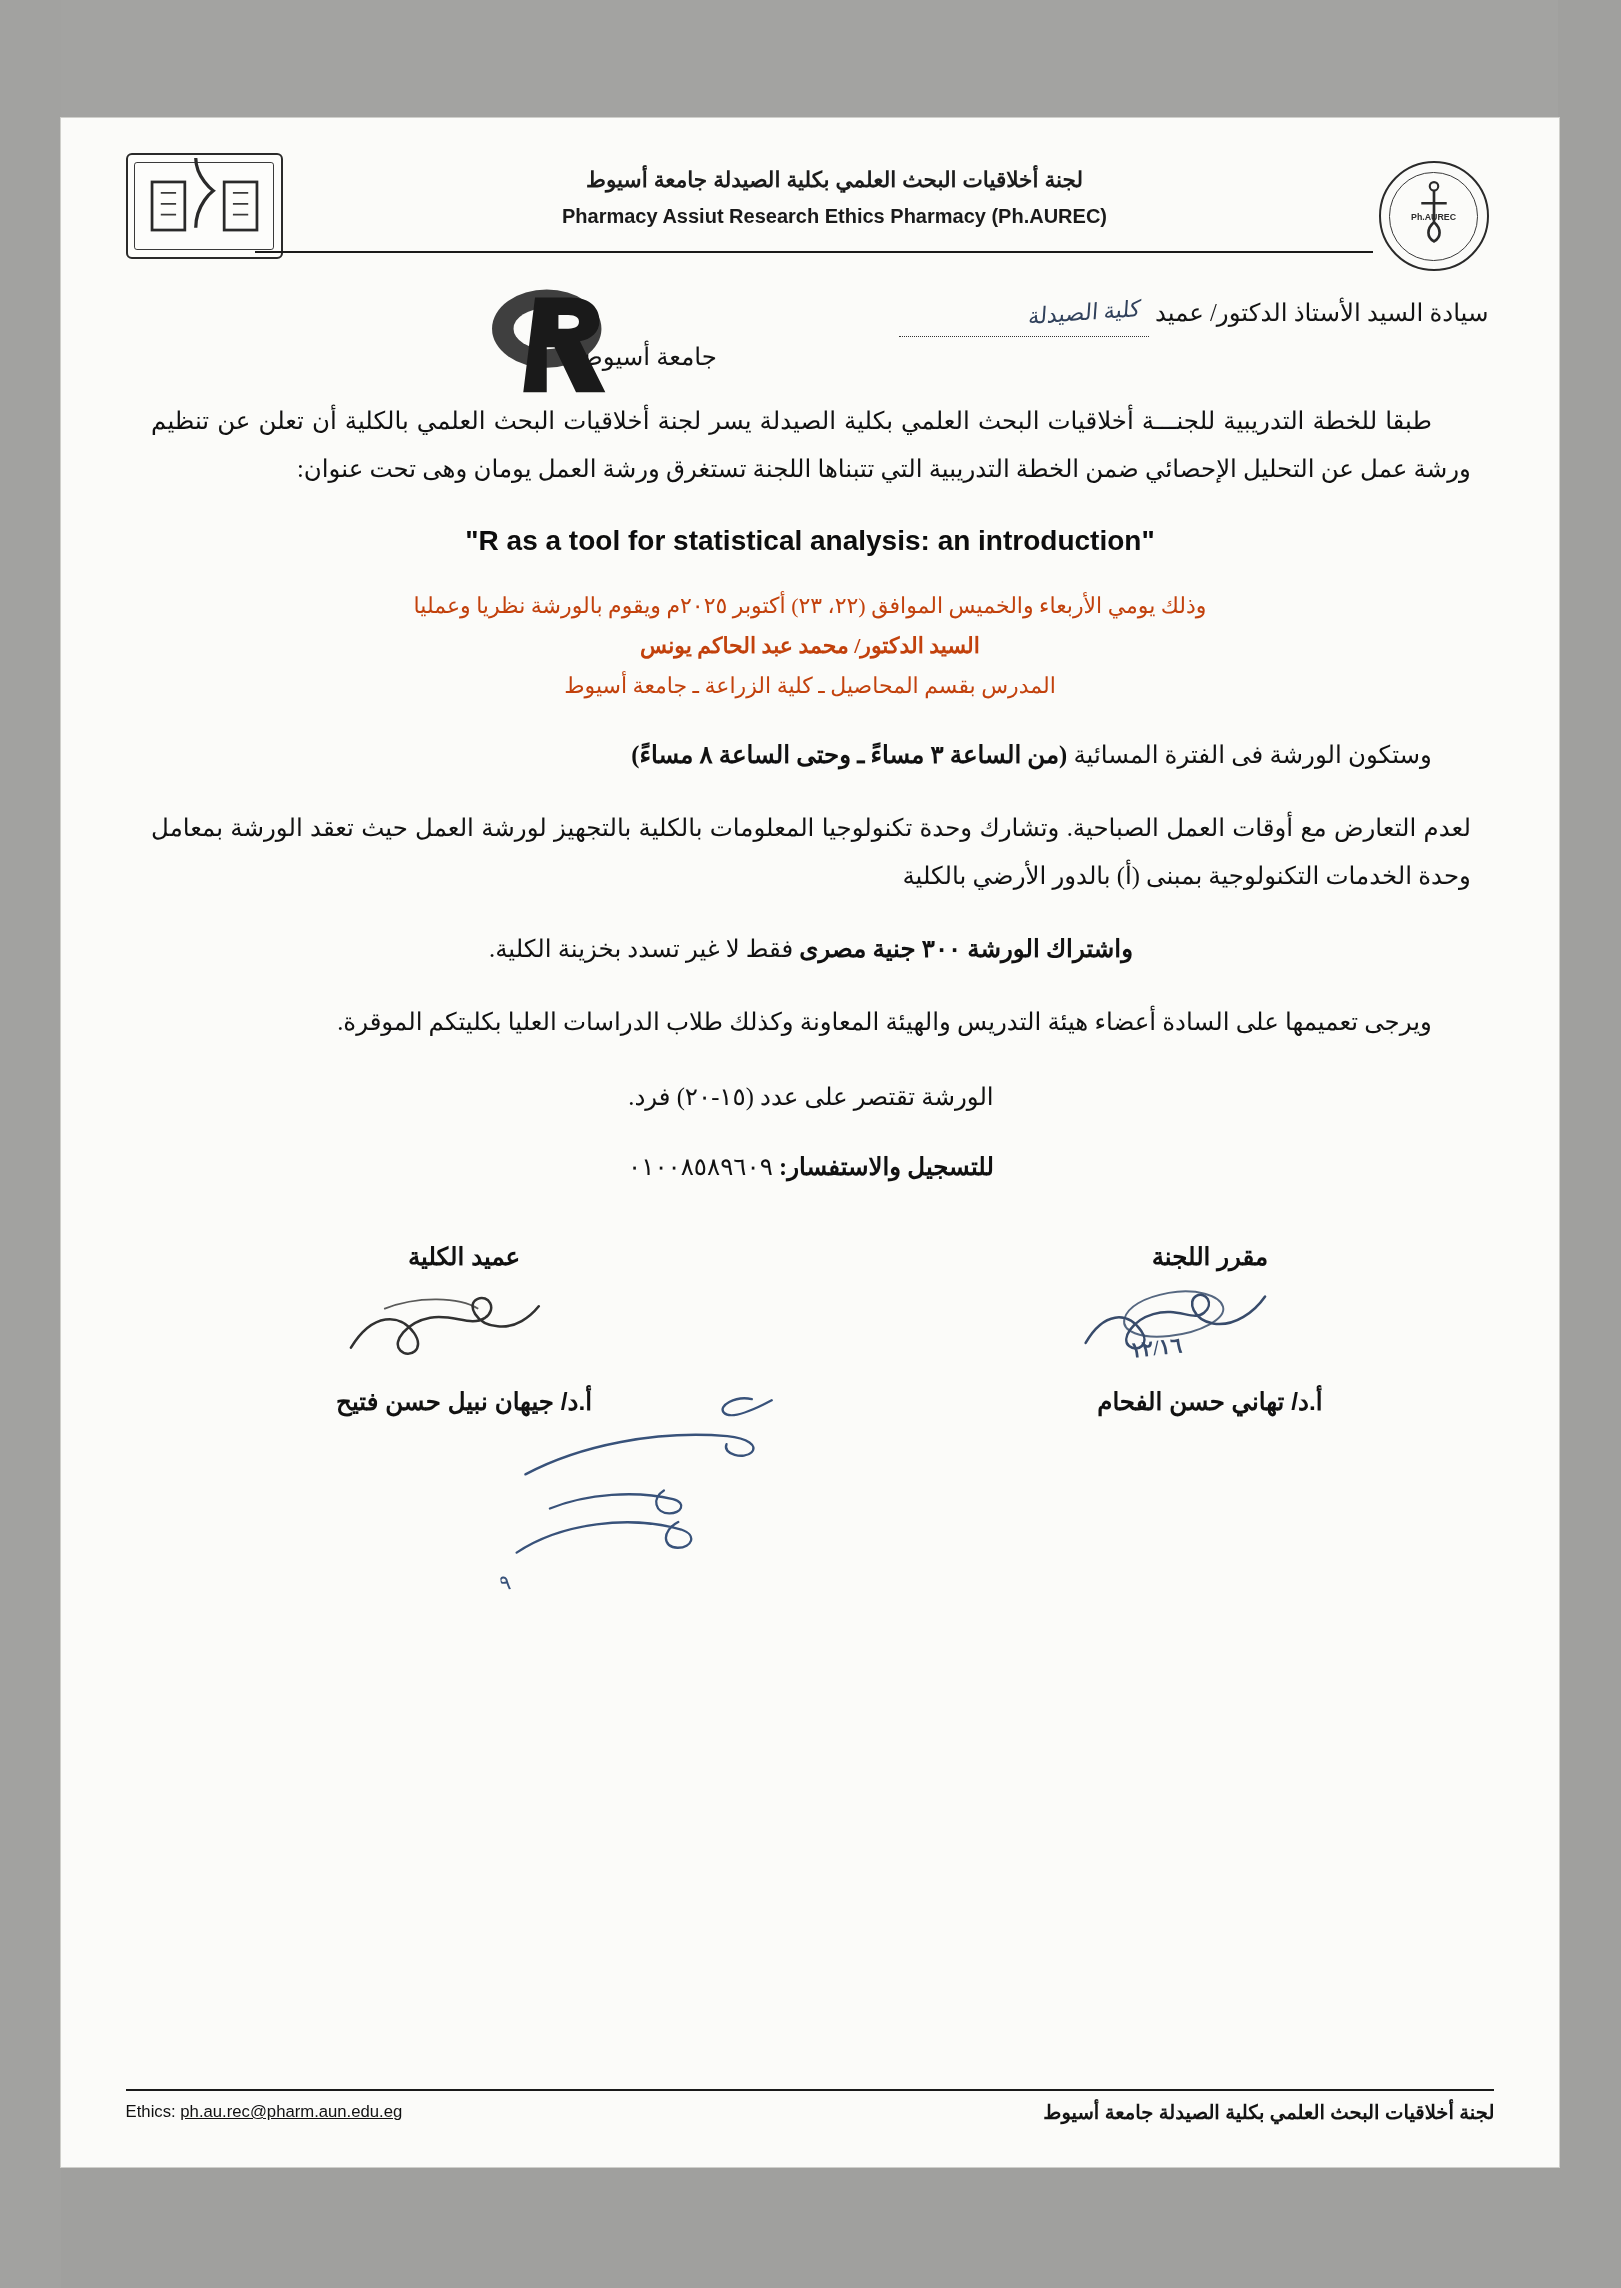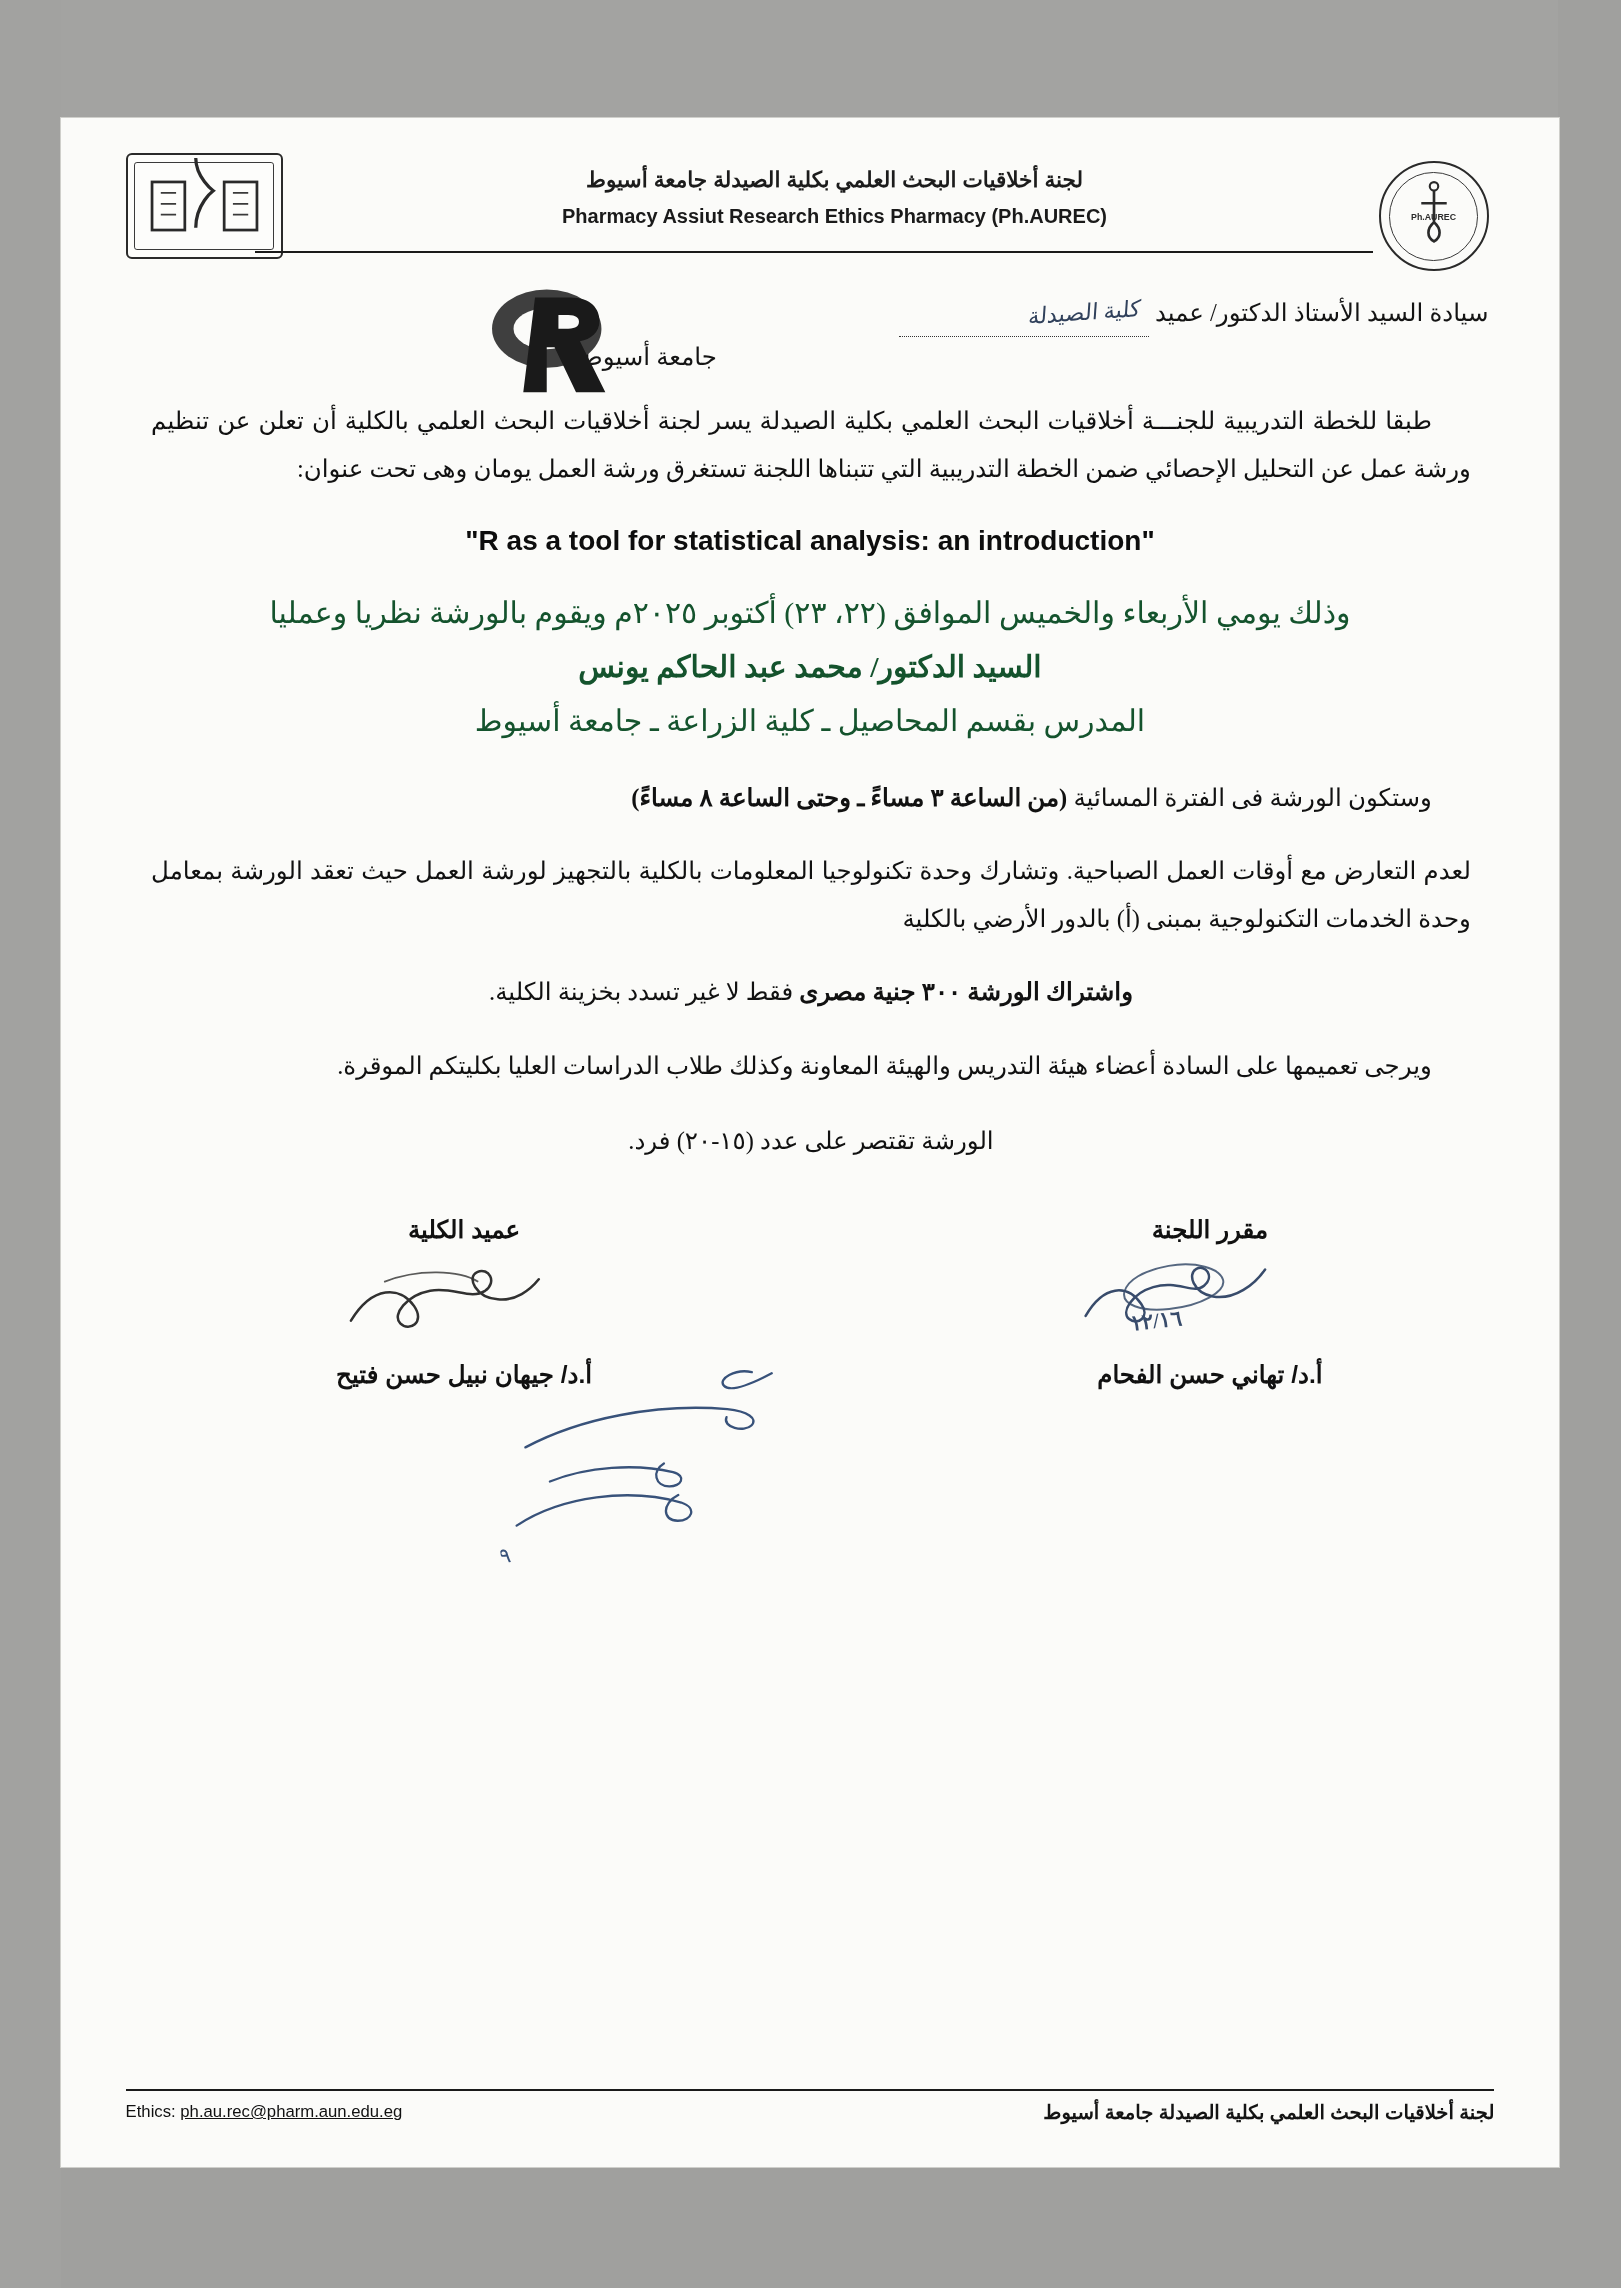--- a/index.html
+++ b/index.html
@@ -216,22 +216,22 @@
     font-size: 28px;
     font-weight: bold;
     text-align: center;
     color: #0d0d0d;
     margin: 33px 0 29px 0;
     direction: ltr;
   }
 
   .center-line {
     font-family: "Liberation Serif", serif;
-    font-size: 30px;
-    color: #14532d;
+    font-size: 22px;
+    color: #c2410c;
     text-align: center;
     line-height: 1.8;
   }
   .u { }
   .b { font-weight: bold; }
 
   .sig-area {
     position: relative;
     margin-top: 51px;
     height: 265px;
@@ -384,20 +384,24 @@
       <div class="para">لعدم التعارض مع أوقات العمل الصباحية. وتشارك وحدة تكنولوجيا المعلومات بالكلية بالتجهيز لورشة العمل حيث تعقد الورشة بمعامل وحدة الخدمات التكنولوجية بمبنى (أ) بالدور الأرضي بالكلية</div>
       <div class="para" style="text-align:right;text-align-last:center;">
         <span class="b u">واشتراك الورشة ٣٠٠ جنية مصرى</span>
         <span>فقط لا غير تسدد بخزينة الكلية.</span>
       </div>
 
       <div class="para indent">ويرجى تعميمها على السادة أعضاء هيئة التدريس والهيئة المعاونة وكذلك طلاب الدراسات العليا بكليتكم الموقرة.</div>
 
       <div class="para" style="text-align:center;text-align-last:center;margin-top:27.4px;">الورشة تقتصر على عدد (١٥-٢٠) فرد.</div>
 
+      <div class="para" style="text-align:center;text-align-last:center;margin-top:21.6px;">
+        <span class="b u">للتسجيل والاستفسار:</span>
+        <span>٠١٠٠٨٥٨٩٦٠٩</span>
+      </div>
 
       <div class="sig-area">
 
         <div class="sig-block sig-right">
           <div>مقرر اللجنة</div>
           <div class="scribble">
             <svg viewBox="0 0 320 80" width="314" height="78" style="font-size:26px">
               <path d="M30 52 c22 -30 46 -28 58 -6 c8 14 -6 22 -14 14 c-8 -8 6 -26 28 -30 c26 -5 40 12 52 4 c12 -8 4 -22 -6 -18 c-10 4 -6 24 14 30 c22 6 44 -8 56 -22" fill="none" stroke="#23395c" stroke-width="2.6" stroke-linecap="round"></path>
               <path d="M120 10 c-26 2 -44 10 -48 22 c-4 12 14 22 44 22 c34 0 60 -12 58 -24 c-2 -12 -26 -22 -54 -20z" fill="none" stroke="#23395c" stroke-width="2" opacity=".85"></path>
               <text x="128" y="72" font-family="Liberation Serif, serif" font-size="22" fill="#23395c">١٢/١٦</text>

